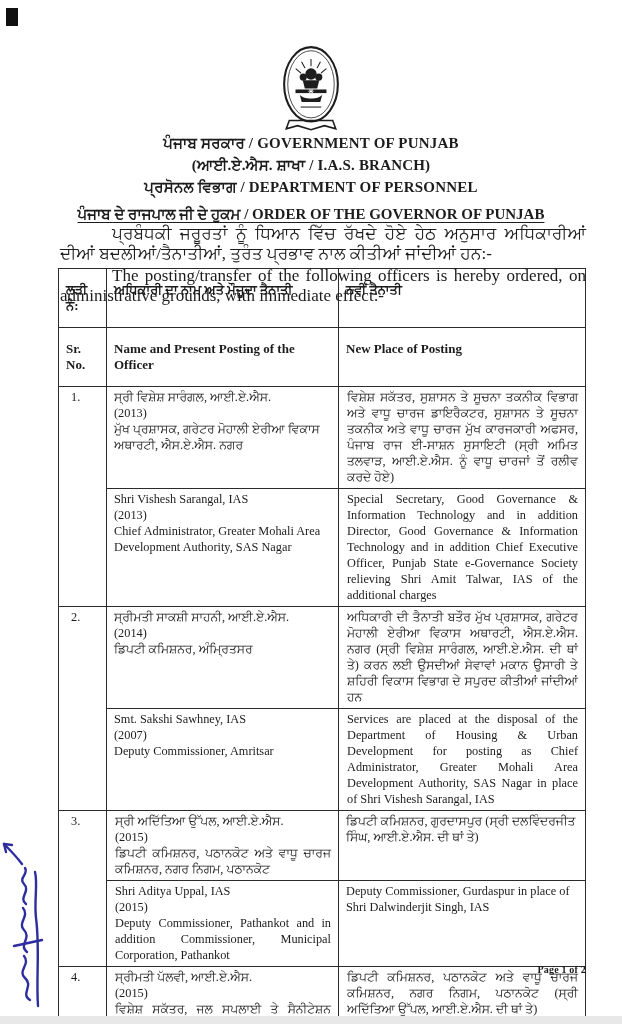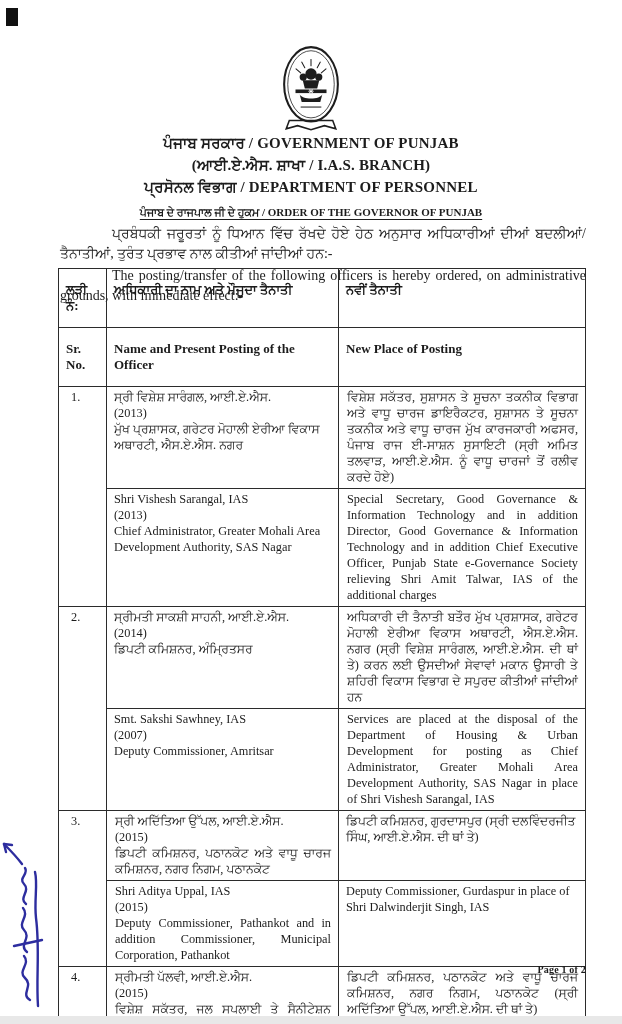--- a/index.html
+++ b/index.html
@@ -6,26 +6,26 @@
   .page{
     width:622px;height:1016px;position:relative;margin:0 auto;
     background:#ffffff;color:#1c1c1c;overflow:hidden;
     font-family:"Liberation Serif","DejaVu Sans",serif;
   }
   .corner-mark{position:absolute;left:6px;top:8px;width:12px;height:18px;background:#111;}
   .emblem-wrap{position:absolute;top:44px;left:0;width:100%;text-align:center;}
   .header-block{position:absolute;top:132px;left:0;width:100%;text-align:center;}
   .hline{font-size:15px;font-weight:bold;line-height:22px;letter-spacing:0.2px;}
   .order-title{
-    display:inline-block;margin-top:8px;font-size:11px;font-weight:bold;
+    display:inline-block;margin-top:8px;font-size:15px;font-weight:bold;
     text-decoration:underline;text-underline-offset:3px;
   }
   .intro{position:absolute;top:224px;left:60px;width:526px;}
   .intro p{
-    margin:0 0 2px 0;font-size:14px;line-height:20px;
+    margin:0 0 2px 0;font-size:17px;line-height:20px;
     text-align:justify;text-indent:52px;
   }
   .doc-table{
     position:absolute;top:268px;left:58px;width:527px;
     border-collapse:collapse;table-layout:fixed;
   }
   .doc-table td{
     border:1.5px solid #2b2b2b;vertical-align:top;
     padding:2px 7px 3px 7px;font-size:12.3px;line-height:16px;
     white-space:pre-line;overflow:hidden;

